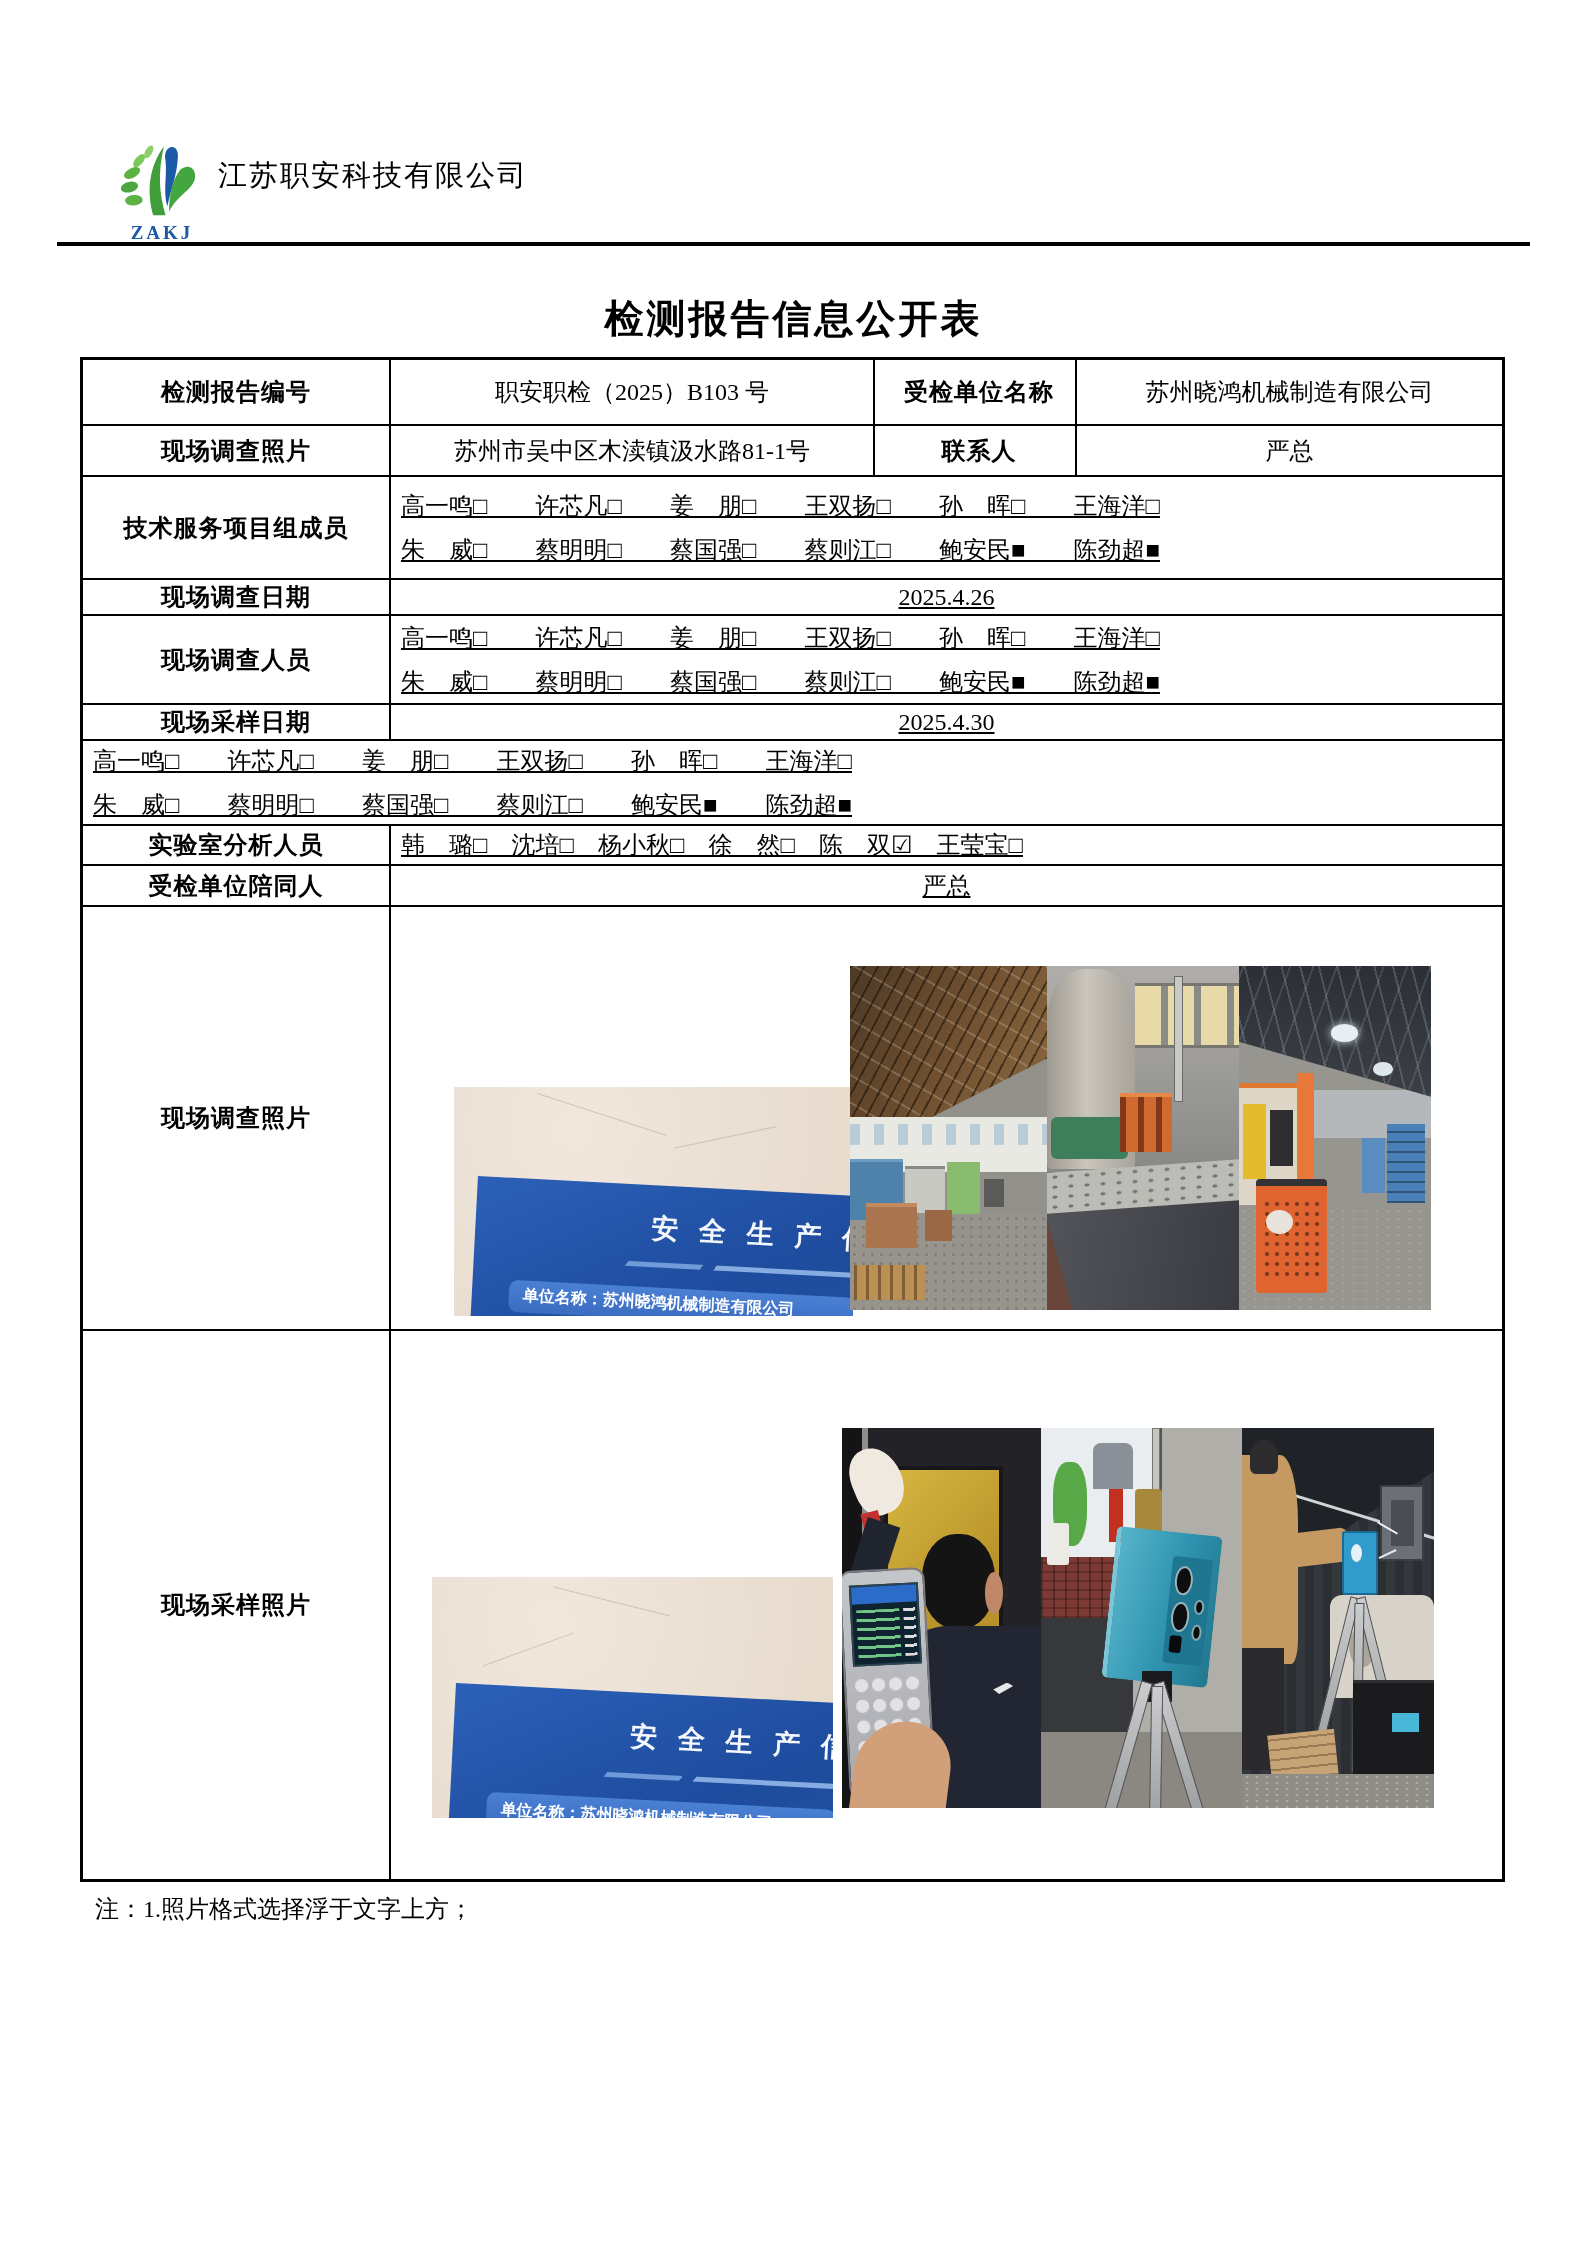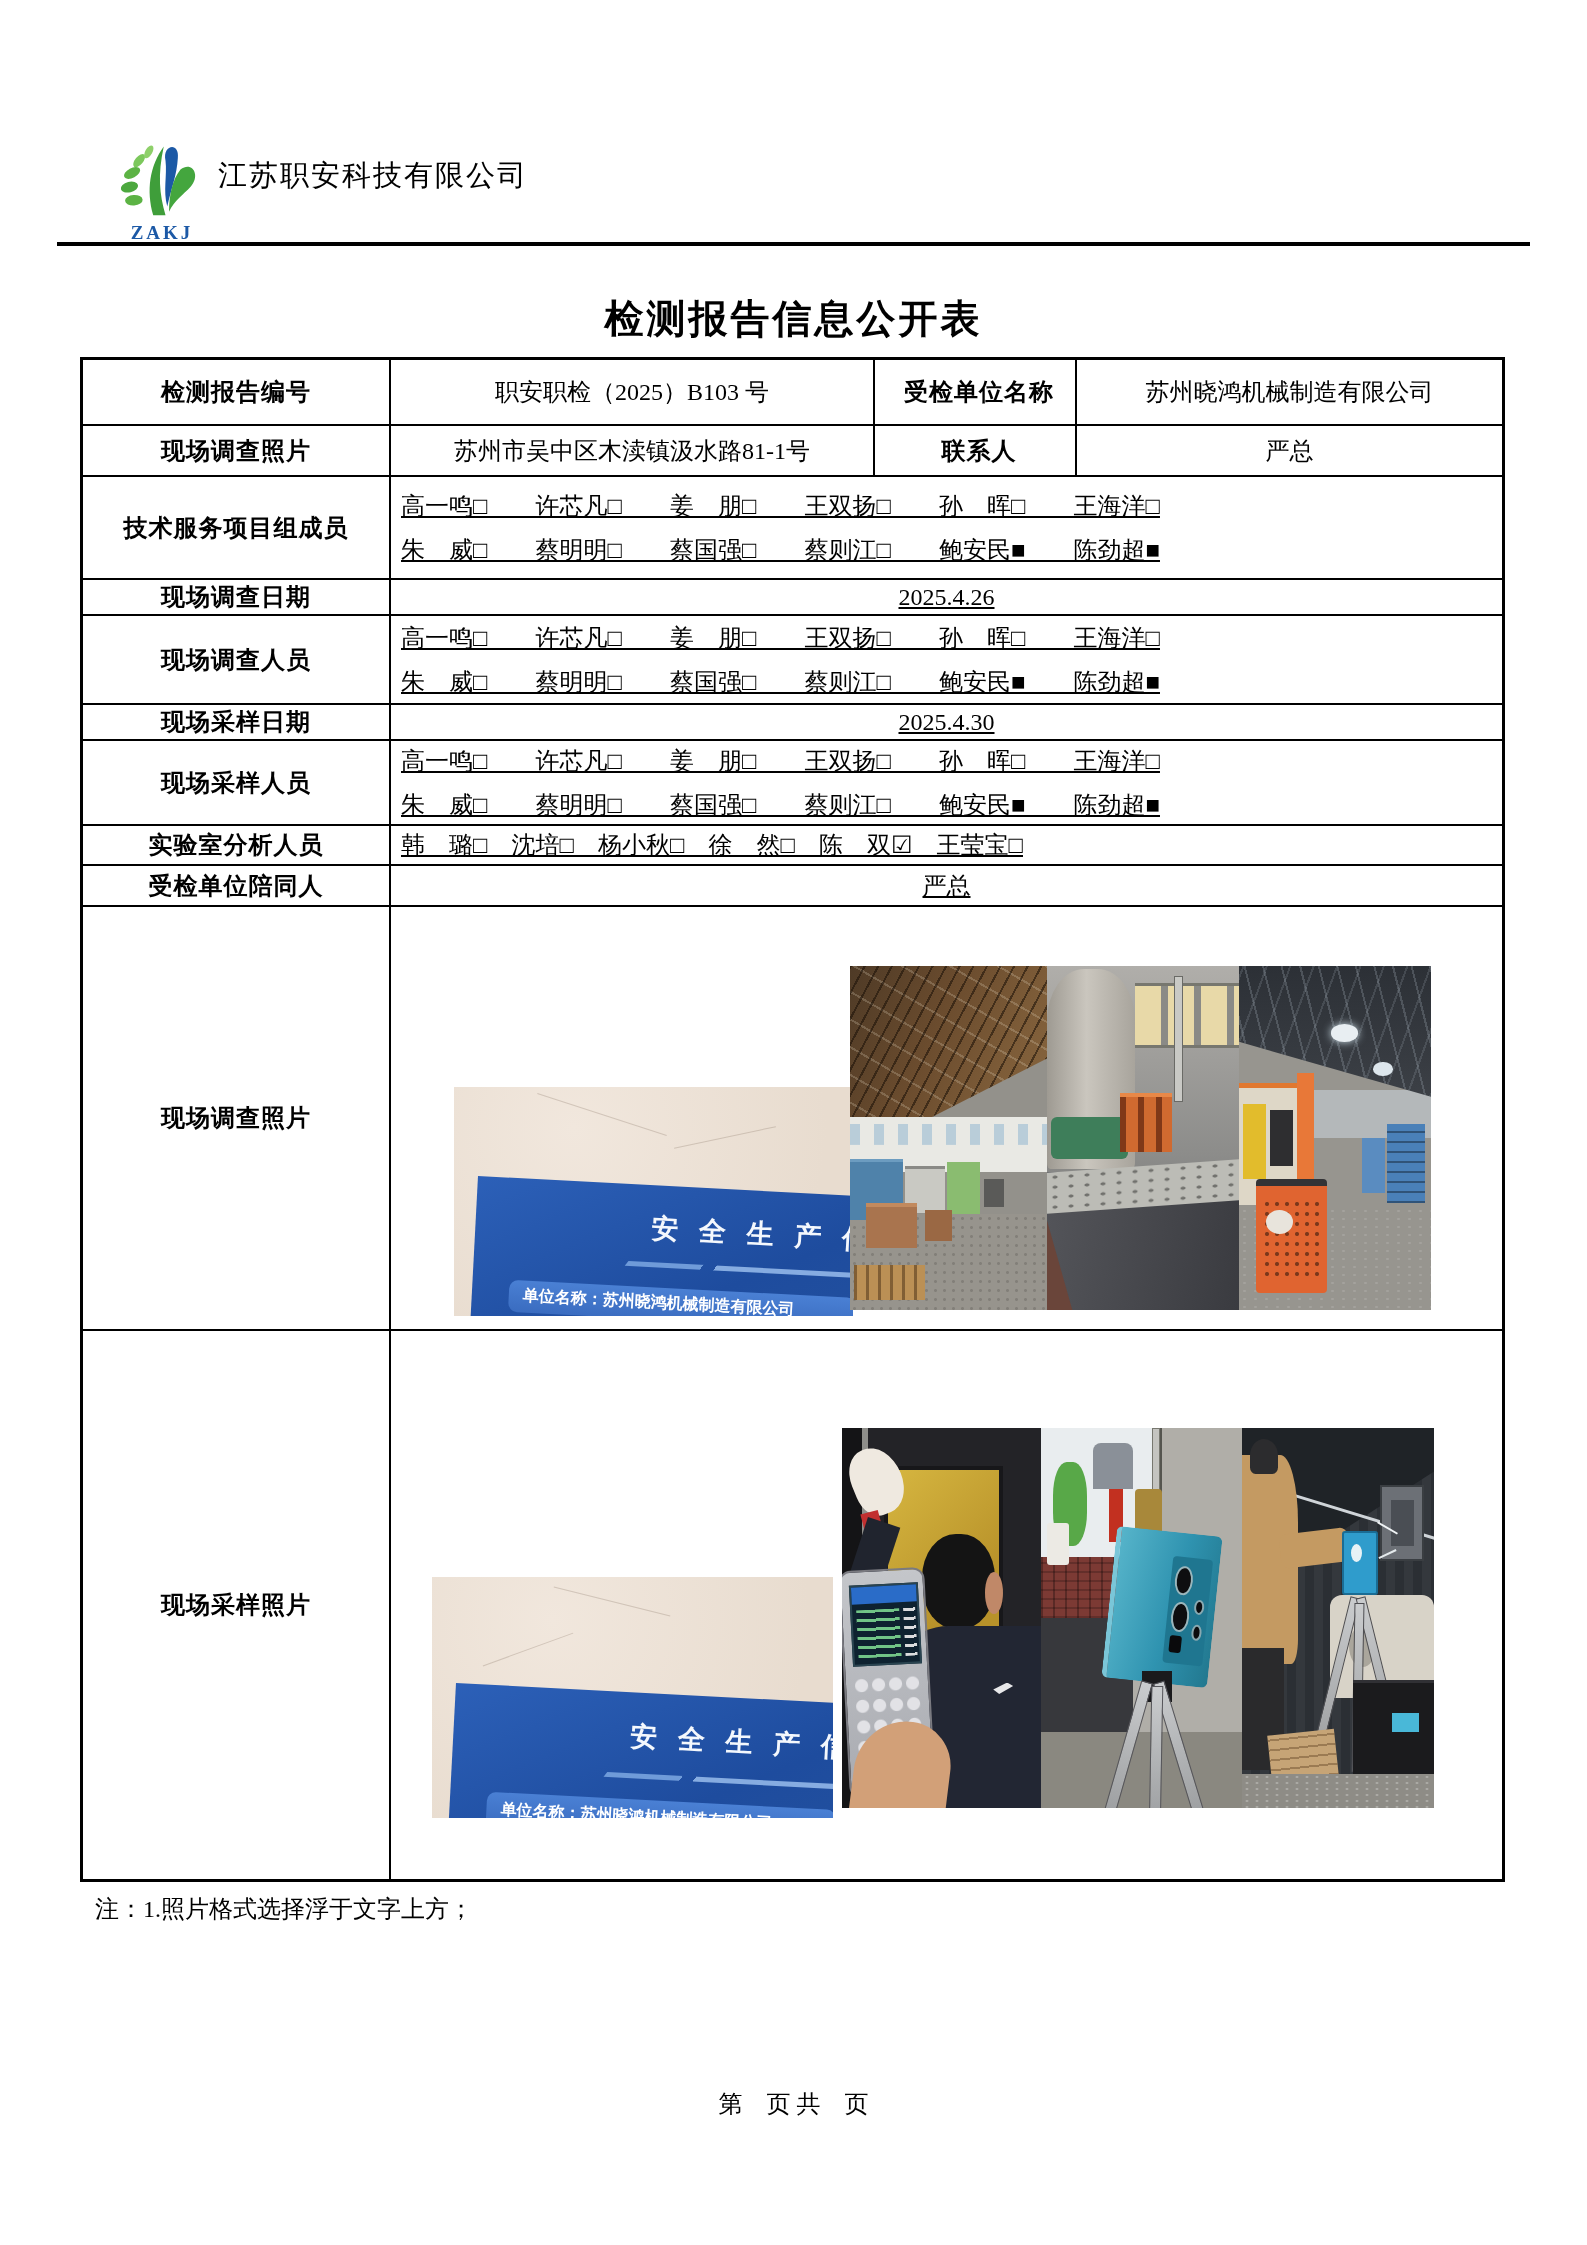--- a/index.html
+++ b/index.html
@@ -270,21 +270,20 @@
           <div class="nline">高一鸣□　　许芯凡□　　姜　朋□　　王双扬□　　孙　晖□　　王海洋□</div>
           <div class="nline">朱　威□　　蔡明明□　　蔡国强□　　蔡则江□　　鲍安民■　　陈劲超■</div>
         </div>
       </div>
     </div>
     <div class="trow rh6">
       <div class="cell c1 lbl">现场采样日期</div>
       <div class="cell cwide center val">2025.4.30</div>
     </div>
     <div class="trow rh7">
-      <div class="cell c1 lbl">现场采样人员</div>
       <div class="cell cwide">
         <div class="names">
           <div class="nline">高一鸣□　　许芯凡□　　姜　朋□　　王双扬□　　孙　晖□　　王海洋□</div>
           <div class="nline">朱　威□　　蔡明明□　　蔡国强□　　蔡则江□　　鲍安民■　　陈劲超■</div>
         </div>
       </div>
     </div>
     <div class="trow rh8">
       <div class="cell c1 lbl">实验室分析人员</div>
       <div class="cell cwide">
@@ -433,15 +432,14 @@
     <div class="abs leg l1"></div>
     <div class="abs leg l2"></div>
     <div class="abs leg l3"></div>
     <div class="abs blackbox"></div>
     <div class="abs blabel"></div>
     <div class="abs cardboard"></div>
     <div class="abs floorline"></div>
   </div>
 
   <div class="note">注：1.照片格式选择浮于文字上方；</div>
-  <div class="pagefoot">第　页 共　页</div>
 
 </div>
 
 </body></html>

